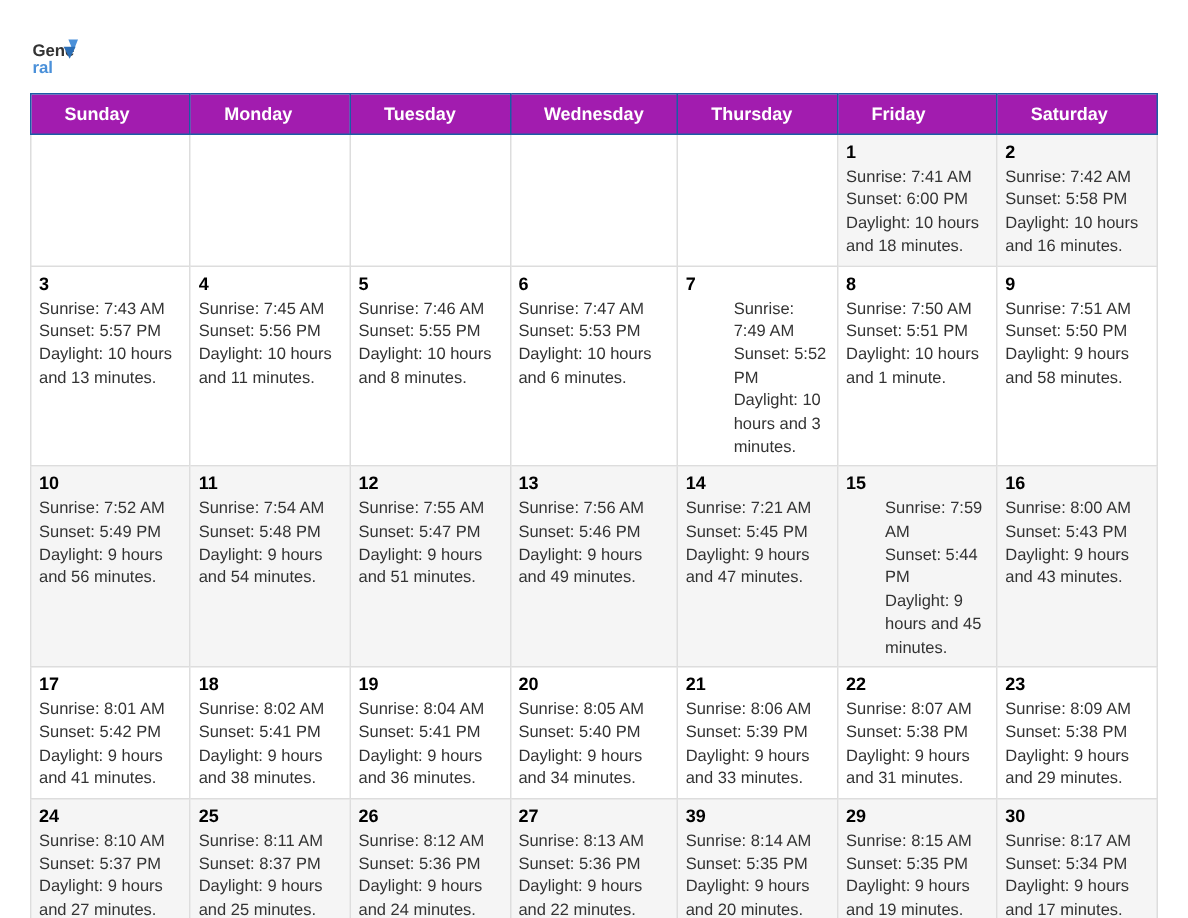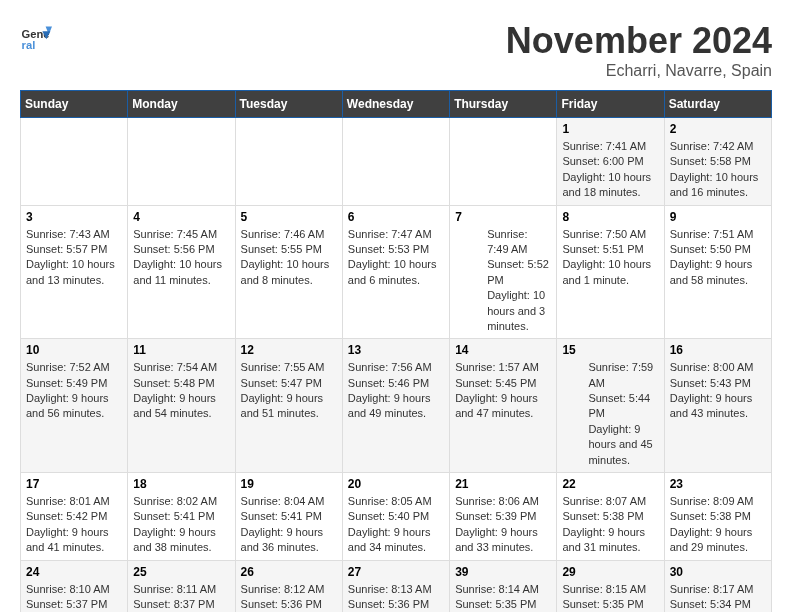--- a/index.html
+++ b/index.html
@@ -45,23 +45,23 @@
     .location {
       font-size: 16px;
       color: #555;
     }
     table {
       width: 100%;
       border-collapse: collapse;
       font-size: 11px;
     }
     thead tr th {
-      background-color: #404040;
+      background-color: #a21caf;
       color: white;
-      padding: 6px 4px;
+      padding: 6px 22px;
       text-align: left;
       font-size: 12px;
       border: 1px solid #1a5da5;
     }
     tbody tr {
       vertical-align: top;
     }
     tbody tr:nth-child(odd) {
       background-color: #f5f5f5;
     }
@@ -92,24 +92,20 @@
 
 <div class="header">
   <div class="logo">
     <svg class="logo-icon" viewBox="0 0 40 40">
       <text x="2" y="22" font-size="14" font-weight="bold" fill="#333">Gene</text>
       <text x="2" y="36" font-size="14" font-weight="bold" fill="#4a90d9">ral</text>
       <polygon points="32,8 40,8 36,18" fill="#4a90d9"></polygon>
       <polygon points="28,14 38,14 33,24" fill="#2a6db5"></polygon>
     </svg>
   </div>
-  <div class="title-block">
-    <div class="month-title">November 2024</div>
-    <div class="location">Echarri, Navarre, Spain</div>
-  </div>
 </div>
 
 <table>
   <thead>
     <tr>
     <th>Sunday</th>
         <th>Monday</th>
         <th>Tuesday</th>
         <th>Wednesday</th>
         <th>Thursday</th>
@@ -201,21 +197,21 @@
 Daylight: 9 hours and 51 minutes.</div>
         </td>
         <td>
           <div class="day-number">13</div>
           <div class="day-info" style="white-space: pre-line;">Sunrise: 7:56 AM
 Sunset: 5:46 PM
 Daylight: 9 hours and 49 minutes.</div>
         </td>
         <td>
           <div class="day-number">14</div>
-          <div class="day-info" style="white-space: pre-line;">Sunrise: 1:57 AM
+          <div class="day-info" style="white-space: pre-line;">Sunrise: 7:21 AM
 Sunset: 5:45 PM
 Daylight: 9 hours and 47 minutes.</div>
         </td>
         <td>
           <div class="day-number">15</div>
           <div class="day-info" style="white-space: pre-line; margin-left: 26px;">Sunrise: 7:59 AM
 Sunset: 5:44 PM
 Daylight: 9 hours and 45 minutes.</div>
         </td>
         <td>

